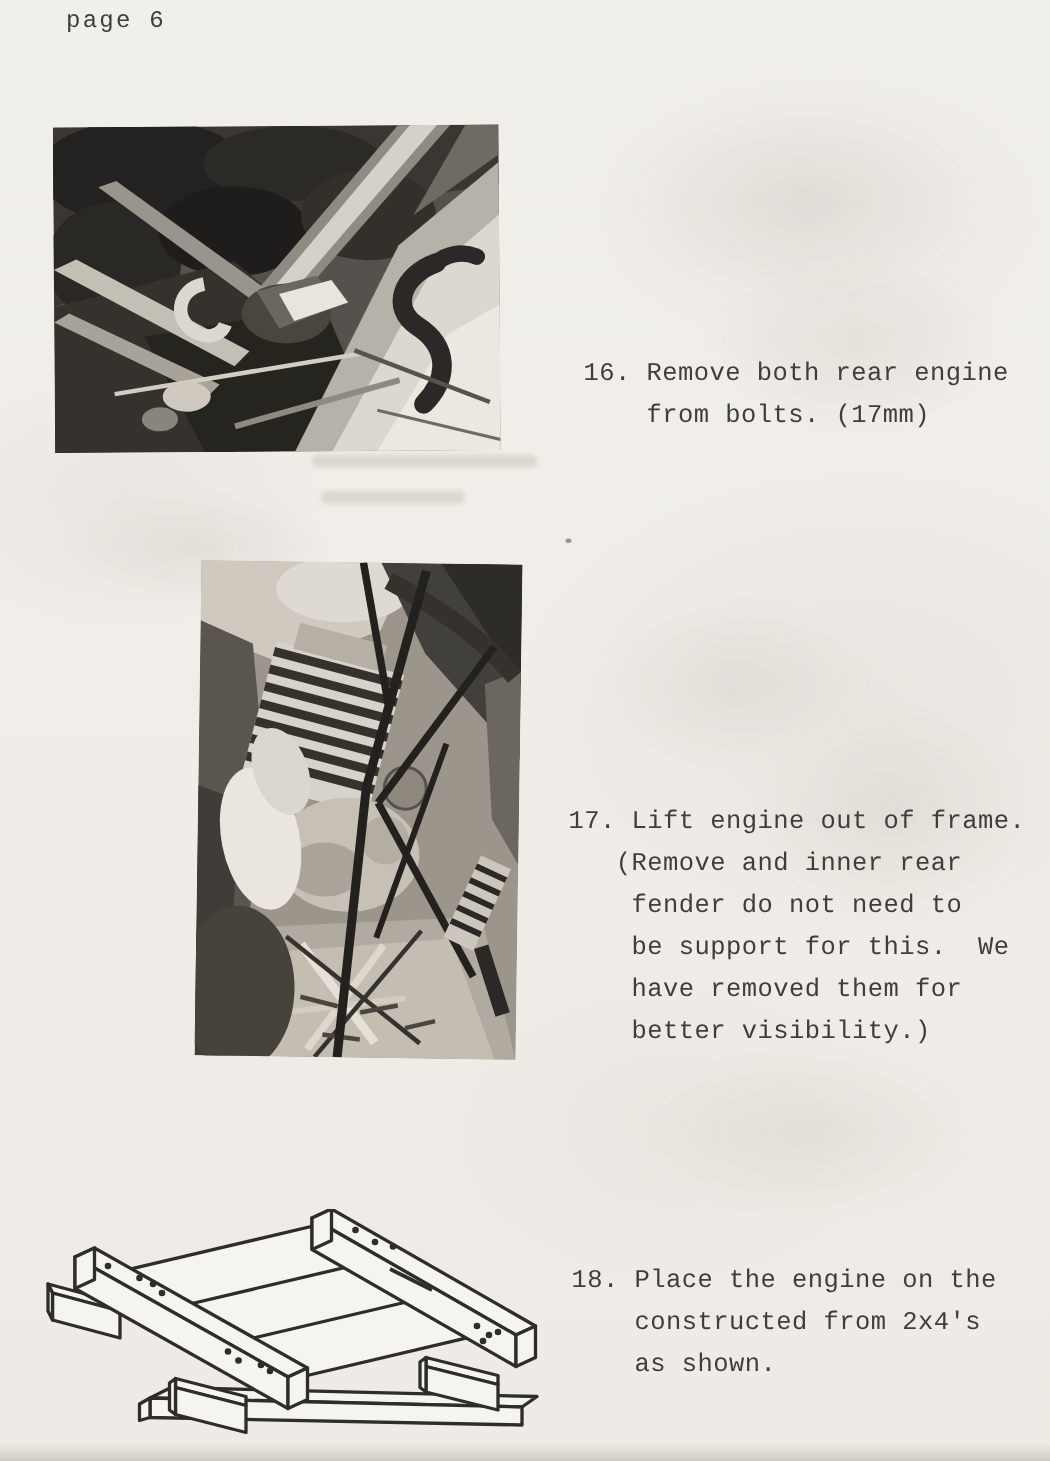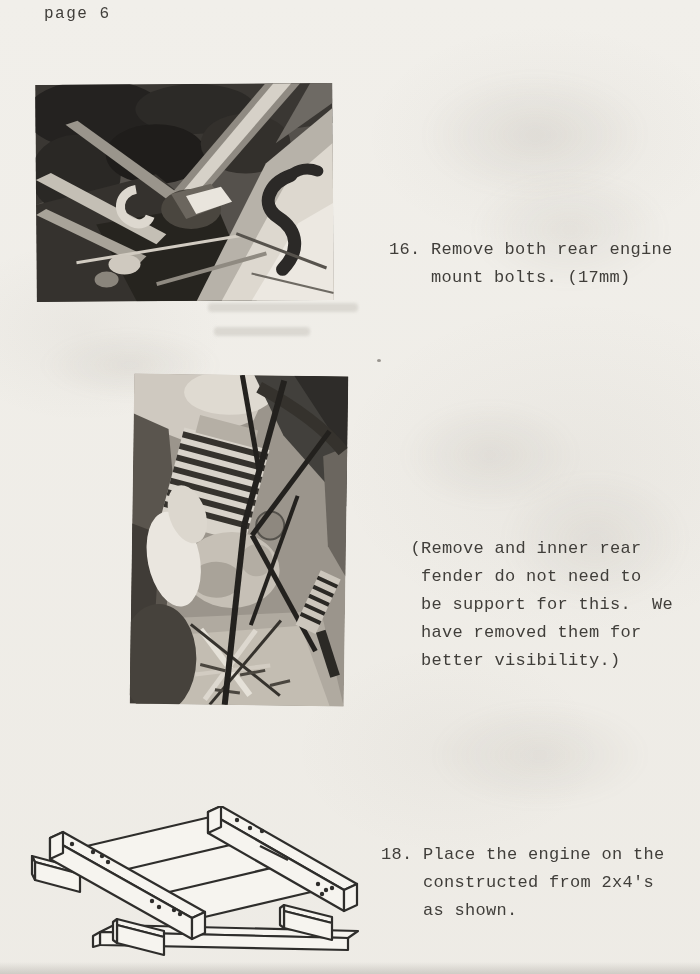--- a/index.html
+++ b/index.html
@@ -143,21 +143,21 @@
       </g>
       <g>
         <path d="M 255,92 C 232,100 224,122 242,134 C 262,147 264,168 246,186" stroke="#2b2927" stroke-width="13" fill="none" stroke-linecap="round"></path>
         <path d="M 255,92 C 262,86 272,84 282,88" stroke="#2b2927" stroke-width="11" fill="none" stroke-linecap="round"></path>
         <line x1="200" y1="150" x2="290" y2="185" stroke="#57534d" stroke-width="3"></line>
         <line x1="215" y1="190" x2="297" y2="210" stroke="#6e6a63" stroke-width="2"></line>
       </g>
     </svg>
   </figure>
 
-  <div class="step step-16"><div>16. Remove both rear engine</div><div>    mount bolts. (17mm)</div></div>
+  <div class="step step-16"><div>16. Remove both rear engine</div><div>    from bolts. (17mm)</div></div>
 
   <figure class="photo2" aria-label="Black-and-white photo: engine being lifted out of the frame">
     <svg viewBox="0 0 214 330" preserveAspectRatio="none" role="img">
       <rect width="214" height="330" fill="#9b958c"></rect>
       <g>
         <polygon points="0,0 140,0 120,45 60,70 20,55 0,40" fill="#cfc9c0"></polygon>
         <ellipse cx="95" cy="18" rx="45" ry="22" fill="#dfdad1"></ellipse>
         <polygon points="120,0 214,0 214,130 150,60" fill="#42403c"></polygon>
         <polygon points="160,0 214,0 214,80" fill="#2e2c29"></polygon>
         <polygon points="190,80 214,70 214,200 196,170" fill="#6b665f"></polygon>
@@ -208,21 +208,21 @@
         <path d="M 190,255 L 205,300" stroke="#2b2925" stroke-width="10"></path>
       </g>
       <g>
         <ellipse cx="42" cy="185" rx="26" ry="48" fill="#eae6df" transform="rotate(-12 42 185)"></ellipse>
         <ellipse cx="55" cy="140" rx="18" ry="30" fill="#dcd7ce" transform="rotate(-20 55 140)"></ellipse>
         <ellipse cx="28" cy="285" rx="38" ry="55" fill="#46423c"></ellipse>
       </g>
     </svg>
   </figure>
 
-  <div class="step step-17"><div>   (Remove and inner rear</div><div>    fender do not need to</div><div>    be support for this.  We</div><div>    have removed them for</div><div>    better visibility.)</div></div>
+  <div class="step step-17"><div>17. Lift engine out of frame.</div><div>   (Remove and inner rear</div><div>    fender do not need to</div><div>    be support for this.  We</div><div>    have removed them for</div><div>    better visibility.)</div></div>
 
   <figure class="drawing" aria-label="Line drawing: engine support stand constructed from 2x4 lumber">
     <svg viewBox="0 0 340 152" preserveAspectRatio="none" role="img">
       <g stroke="#2e2d2b" stroke-width="2.2" stroke-linejoin="round" fill="#f6f4ef">
         <g>
           <polygon points="48,44 201,8 323,78 170,114"></polygon>
           <line x1="89" y1="67" x2="242" y2="31"></line>
           <line x1="130" y1="90" x2="283" y2="54"></line>
         </g>
         <g>

